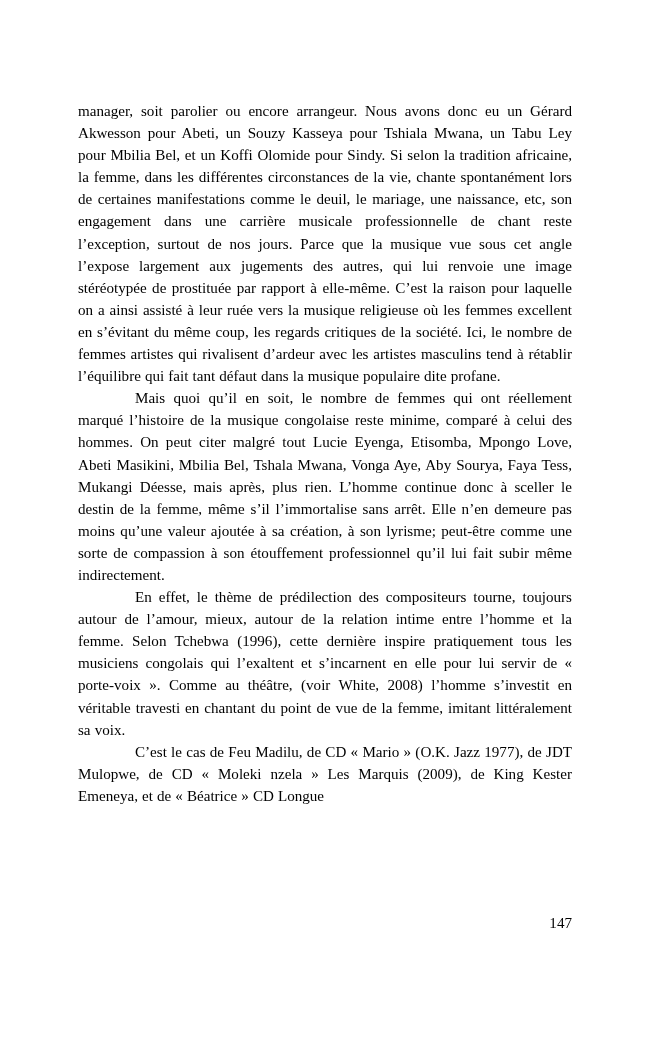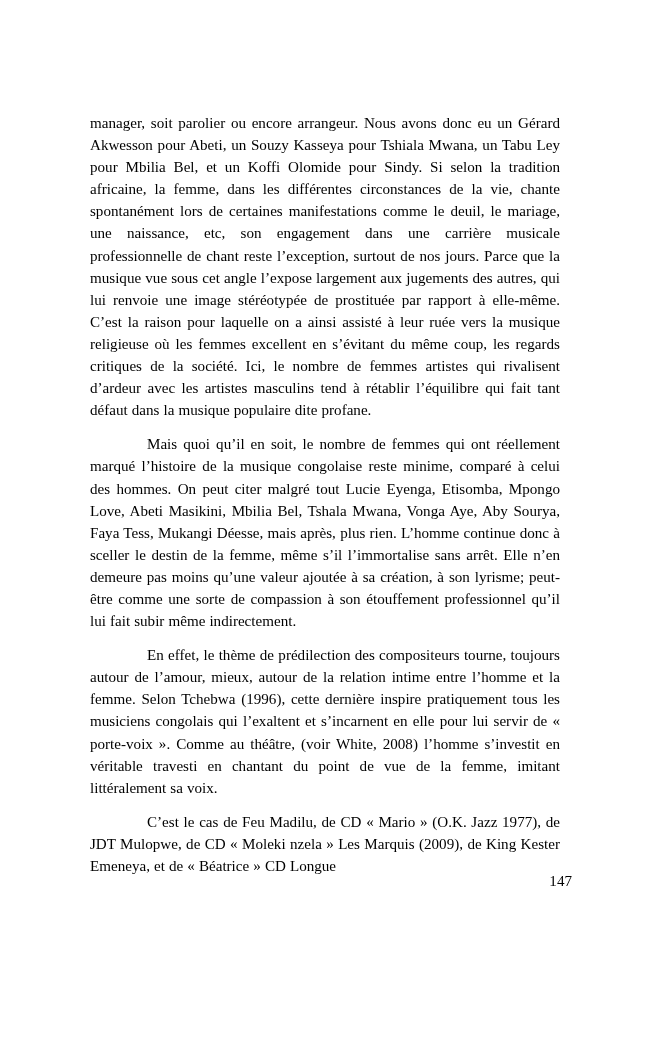--- a/index.html
+++ b/index.html
@@ -27,40 +27,40 @@
 
   
   .text-block {
     position: absolute;
     left: 78px;
     top: 100px;
     width: 494px;
   }
 
   .para {
-    margin: 12px;
+    margin: 0;
     font-size: 15.1px;
     line-height: 22.1px;
     text-align: justify;
     text-justify: inter-word;
     text-indent: 57px;
     hyphens: none;
     word-spacing: 0.02em;
   }
 
   
   .para.continuation {
     text-indent: 0;
   }
 
   
   .folio {
     position: absolute;
     left: 78px;
-    top: 870px;
+    top: 912px;
     width: 494px;
     text-align: right;
     font-size: 15.1px;
     line-height: 22px;
     font-family: "Liberation Serif", "DejaVu Serif", serif;
   }
 </style>
 </head>
 <body>
 

